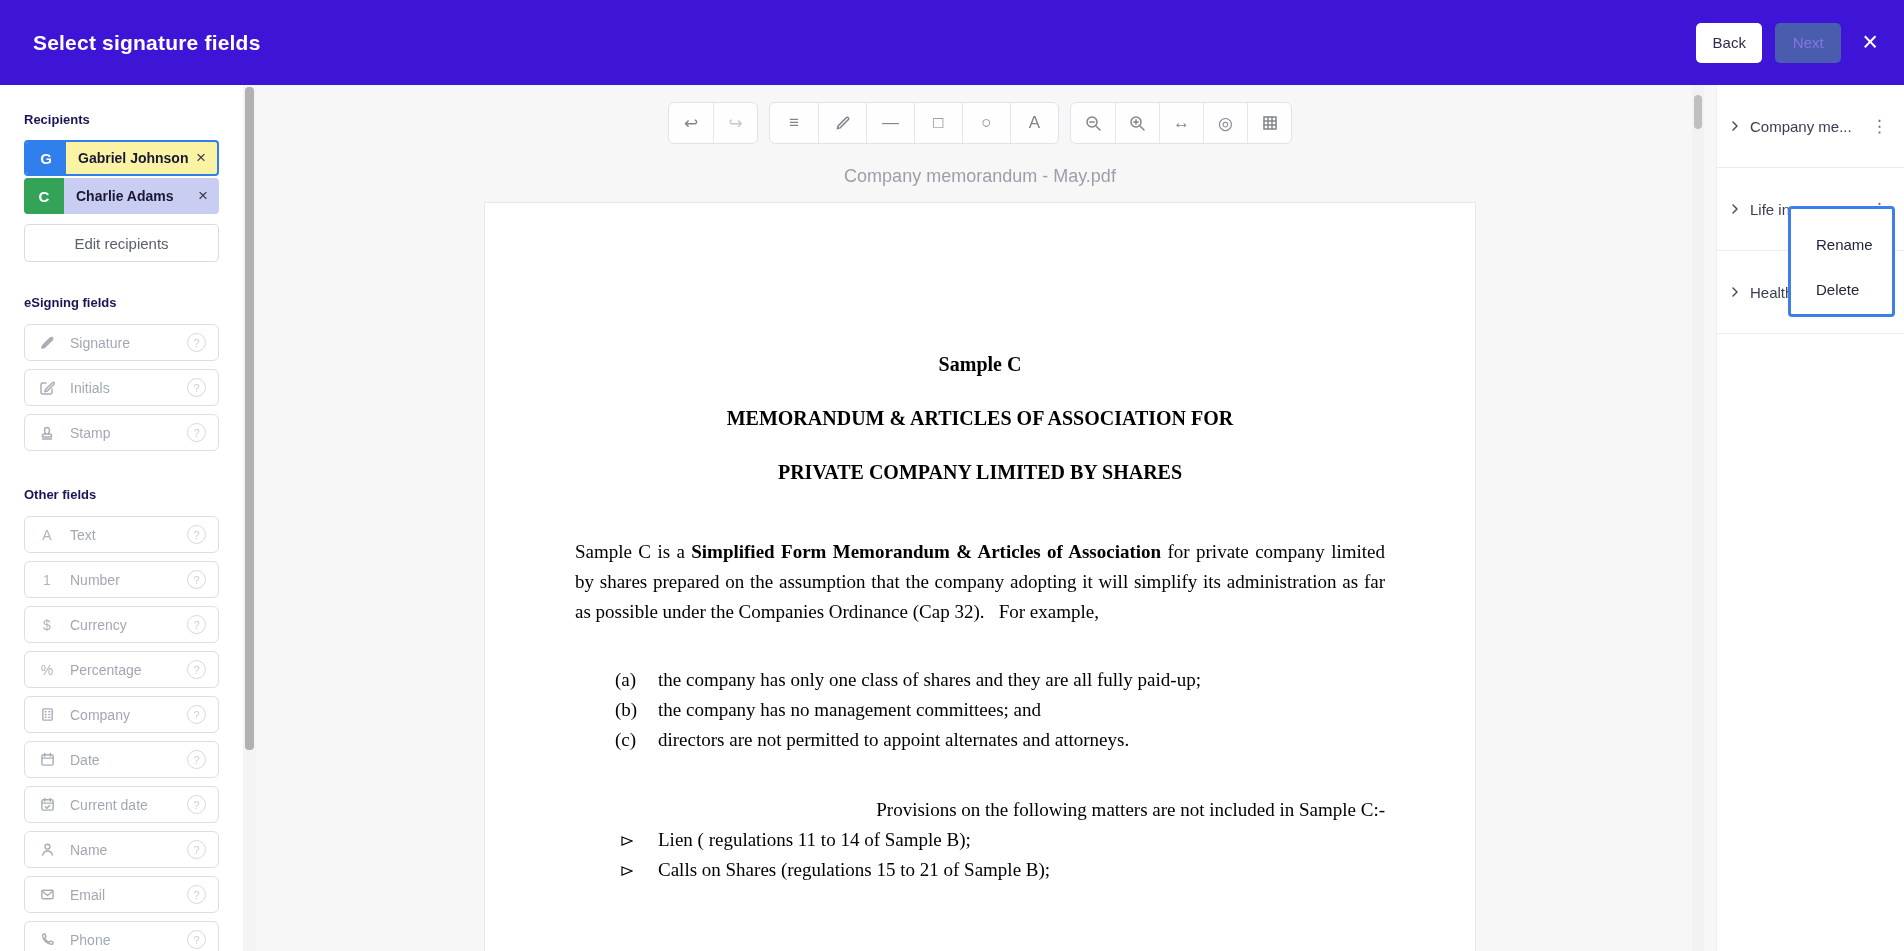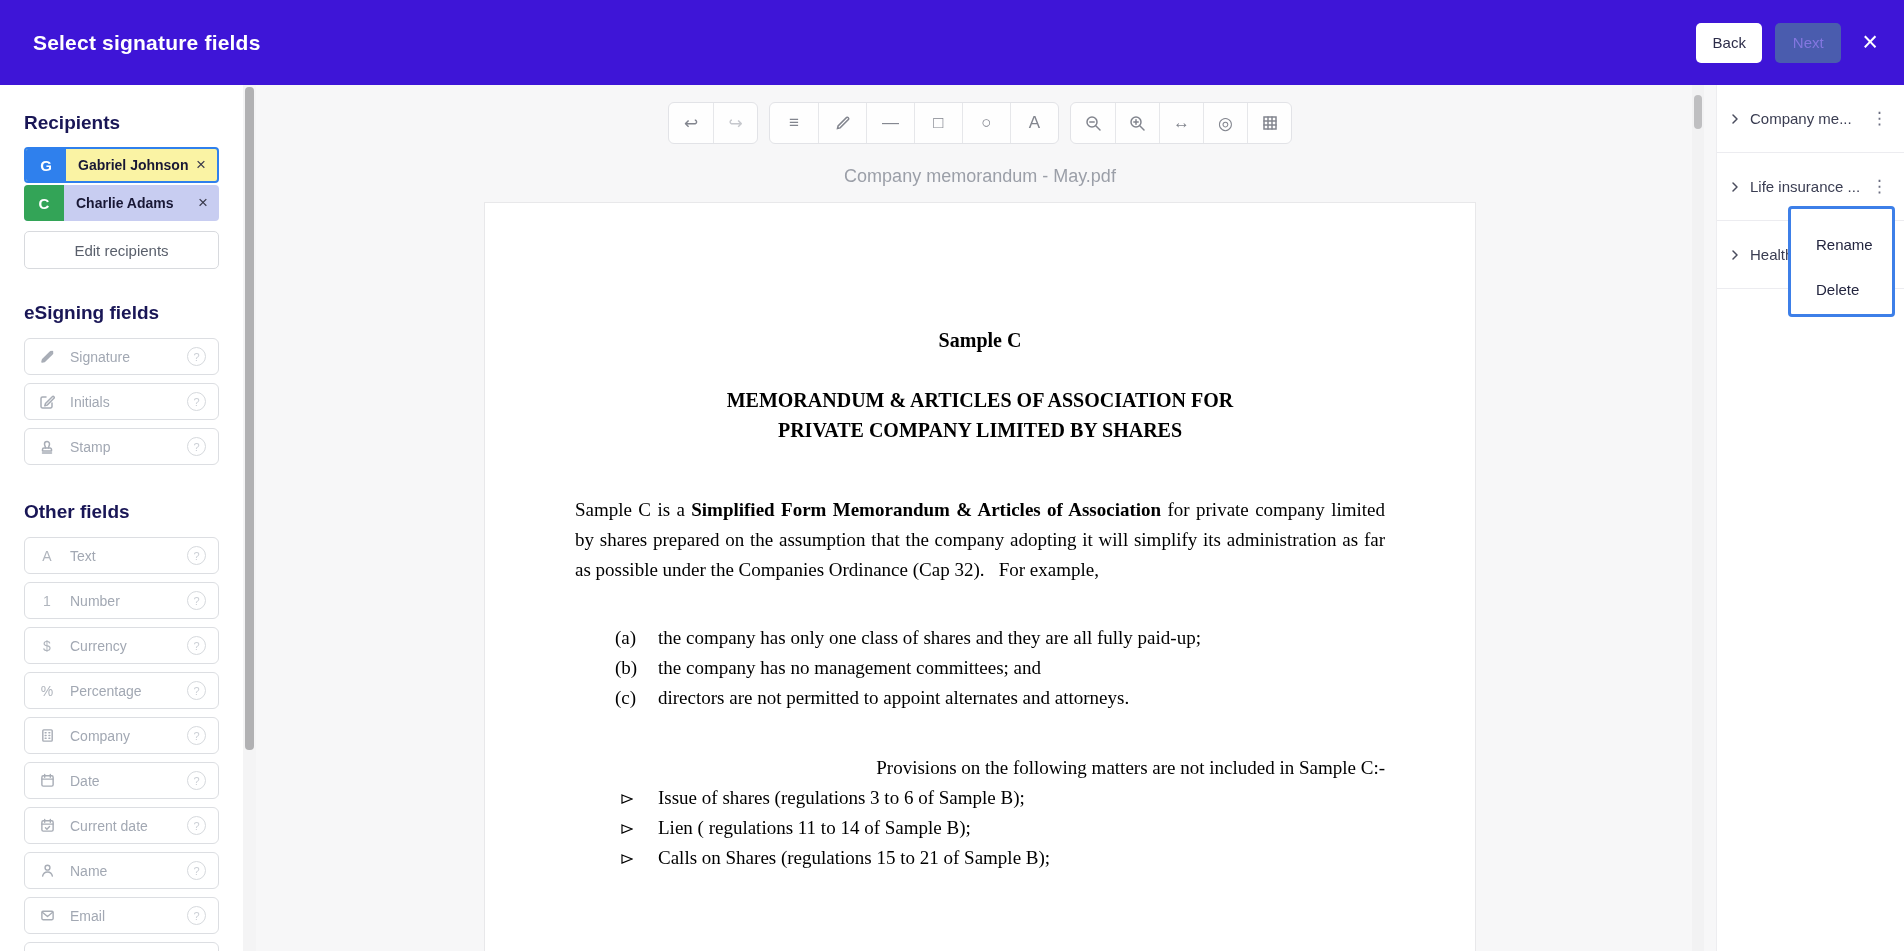--- a/index.html
+++ b/index.html
@@ -10,21 +10,21 @@
   .header { position:absolute; top:0; left:0; width:1904px; height:85px; background:#3e15d7;
             display:flex; align-items:center; z-index:30; }
   .header h1 { color:#fff; font-size:21px; font-weight:bold; margin-left:33px; letter-spacing:.2px; flex:1; }
   .btn { height:40px; border-radius:5px; border:none; font-size:15px; font-family:inherit; cursor:pointer; }
   .btn-back { width:66px; background:#fff; color:#2c2c49; }
   .btn-next { width:66px; background:#4a5cae; color:#8376e0; margin-left:13px; }
   .header .close { color:#fff; font-size:27px; font-weight:300; margin:0 26px 0 21px; cursor:pointer; line-height:1; }
 
   
   .sidebar { position:absolute; top:85px; left:0; width:243px; bottom:0; background:#fff; padding:0 24px; overflow:hidden; }
-  .side-heading { font-size:19px; font-weight:bold; color:#191656; }
+  .side-heading { font-size:13px; font-weight:bold; color:#191656; }
   .h-recipients { margin:27px 0 13px; }
   .recipient { display:flex; align-items:center; height:36px; border-radius:4px; overflow:hidden; margin-bottom:2px; }
   .recipient.selected { border:2px solid #2f80ed; }
   .avatar { width:40px; align-self:stretch; display:flex; align-items:center; justify-content:center;
             color:#fff; font-weight:bold; font-size:15px; }
   .avatar-blue { background:#2f80ed; }
   .avatar-green { background:#33a457; }
   .row-yellow { background:#faf3a4; }
   .row-lavender { background:#c8cdf1; }
   .recipient .name { flex:1; font-size:14px; font-weight:bold; color:#181735; padding-left:12px; }
@@ -53,38 +53,38 @@
           color:#82858e; font-size:17px; display:flex; align-items:center; justify-content:center; cursor:pointer; font-family:inherit; }
   .tbtn:first-child { border-left:none; }
   .tbtn.narrow { width:44px; }
   .tbtn.disabled { color:#c6c8cd; }
   svg.tic { stroke:#82858e; fill:none; stroke-width:1.5; stroke-linecap:round; }
   .doc-title { text-align:center; color:#9b9fa8; font-size:18px; margin-top:22px; }
 
   .doc-page { width:992px; margin:15px auto 0; background:#fff; border:1px solid #e8e8ea;
               min-height:900px; padding:122px 90px 60px 90px;
               font-family:"Liberation Serif", serif; font-size:19px; color:#000; line-height:30px; }
-  .doc-page .c { text-align:center; font-weight:bold; font-size:20px; }
+  .doc-page .c { text-align:center; font-weight:bold; font-size:20px;margin-top:24px; }
   .doc-h2 { margin-top:30px; }
   .doc-para { margin-top:50px; text-align:justify; }
   .doc-para2 { margin-top:22px; text-align:justify; }
   .doc-para3 { margin-top:40px;text-align:right; }
   .abc-list { margin-top:38px; }
   .abc-item { display:flex; }
   .abc-item .mark { width:43px; margin-left:40px; }
   .bullet-row { display:flex; align-items:baseline; }
   .bullet-row .arrow { width:37px; margin-left:46px; position:relative; top:1px; }
 
   
   .main-scroll { position:absolute; top:0; right:0; width:12px; bottom:0; background:#f2f2f3; }
   .main-thumb { position:absolute; top:10px; left:2px; width:8px; height:34px; background:#bfbfc1; border-radius:4px; }
 
   
   .rpanel { position:absolute; top:85px; right:0; width:188px; bottom:0; background:#fff; border-left:1px solid #ededf0; }
-  .ritem { height:68px; display:flex; align-items:center; padding-left:12px; border-bottom:1px solid #ececf0; cursor:pointer; }
+  .ritem { height:83px; display:flex; align-items:center; padding-left:12px; border-bottom:1px solid #ececf0; cursor:pointer; }
   .ritem .rlabel { margin-left:9px; font-size:15px; color:#3a3d52; }
   .ritem .kebab { margin-left:auto; margin-right:16px; color:#6b6e80; font-size:17px; cursor:pointer; }
   .ctx-menu { position:absolute; top:121px; right:9px; width:107px; height:111px; background:#fff;
               border:3px solid #3d7fe8; border-radius:4px; z-index:40; padding-top:13px; }
   .ctx-item { height:45px; display:flex; align-items:center; padding-left:25px; font-size:15px; color:#23253f; cursor:pointer; }
 </style>
 </head>
 <body>
 
 <header class="header">
@@ -315,26 +315,20 @@
       </div>
     </div>
 
     <p class="doc-para3">Provisions on the following matters are not included in Sample C:-</p>
 
     <div>
       <div class="bullet-row">
         <span class="arrow"><svg width="12" height="12" viewBox="0 0 12 12">
               <polygon points="1,2 11,6 1,10" fill="#fff" stroke="#000" stroke-width="1.2"></polygon>
             </svg></span>
-        <span>Issue of shares (regulations 3 to 6 of Sample B);</span>
-      </div>
-      <div class="bullet-row">
-        <span class="arrow"><svg width="12" height="12" viewBox="0 0 12 12">
-              <polygon points="1,2 11,6 1,10" fill="#fff" stroke="#000" stroke-width="1.2"></polygon>
-            </svg></span>
         <span>Lien ( regulations 11 to 14 of Sample B);</span>
       </div>
       <div class="bullet-row">
         <span class="arrow"><svg width="12" height="12" viewBox="0 0 12 12">
               <polygon points="1,2 11,6 1,10" fill="#fff" stroke="#000" stroke-width="1.2"></polygon>
             </svg></span>
         <span>Calls on Shares (regulations 15 to 21 of Sample B);</span>
       </div>
     </div>
   </div>

